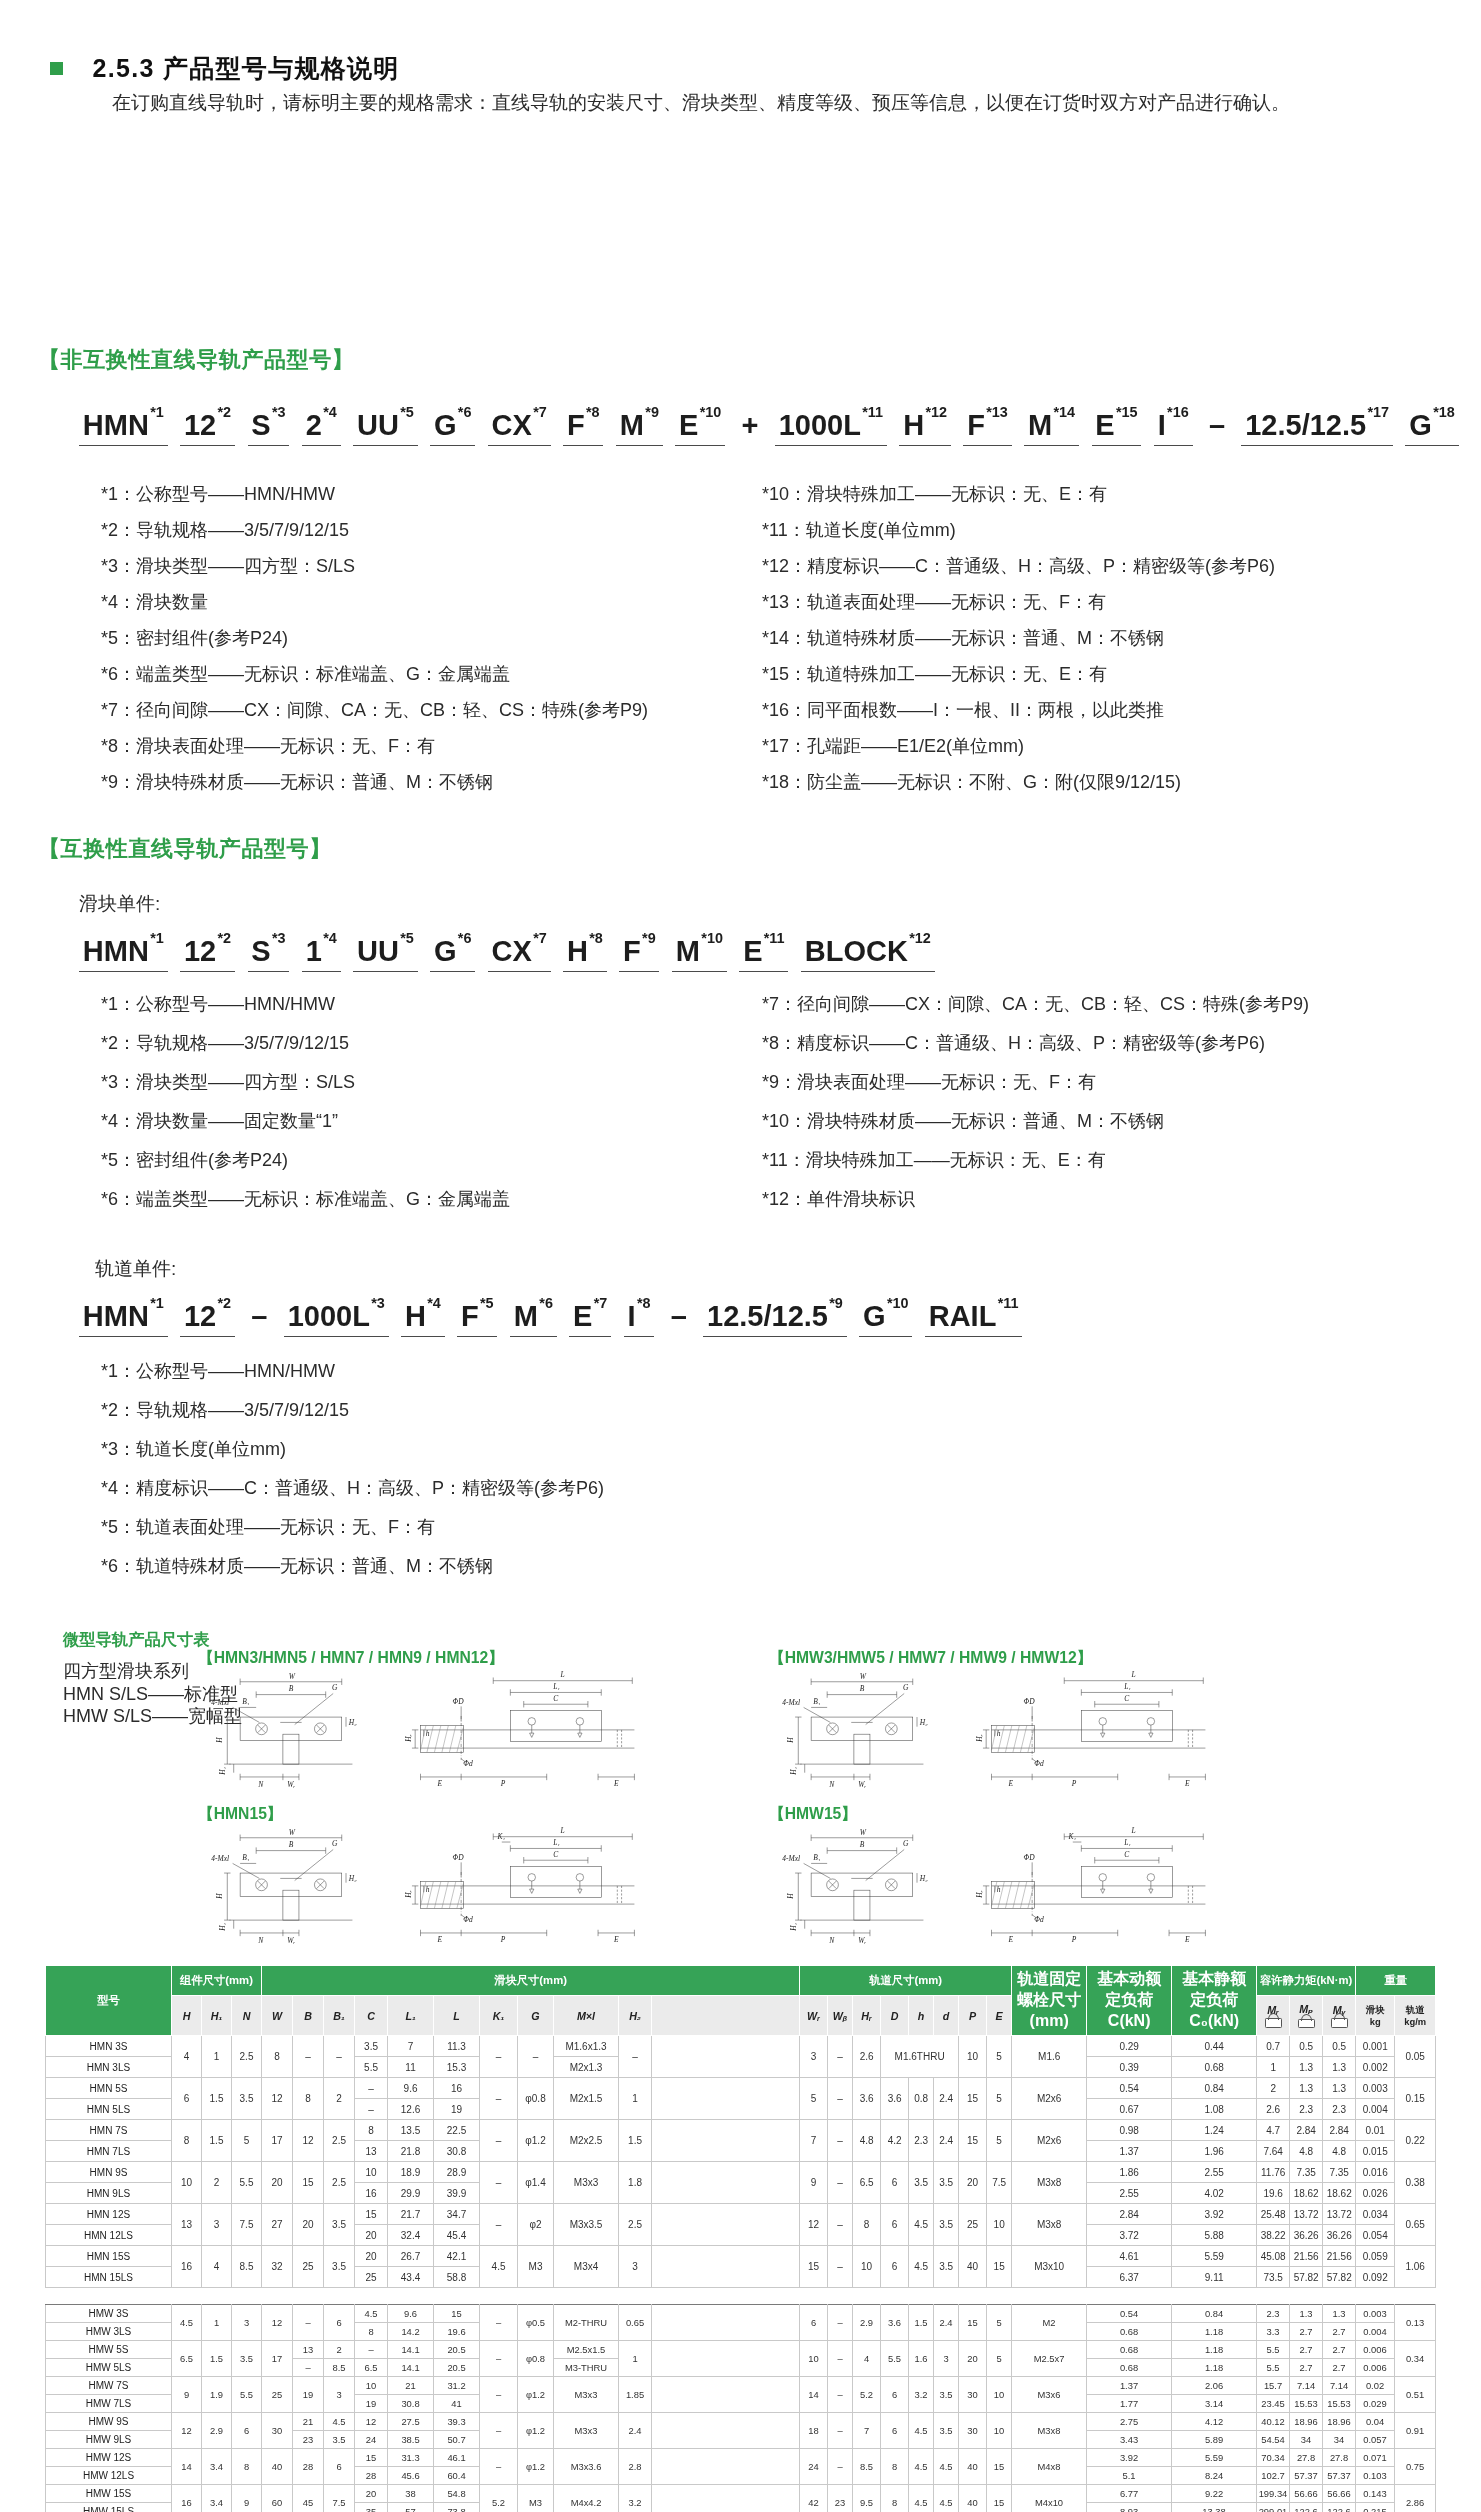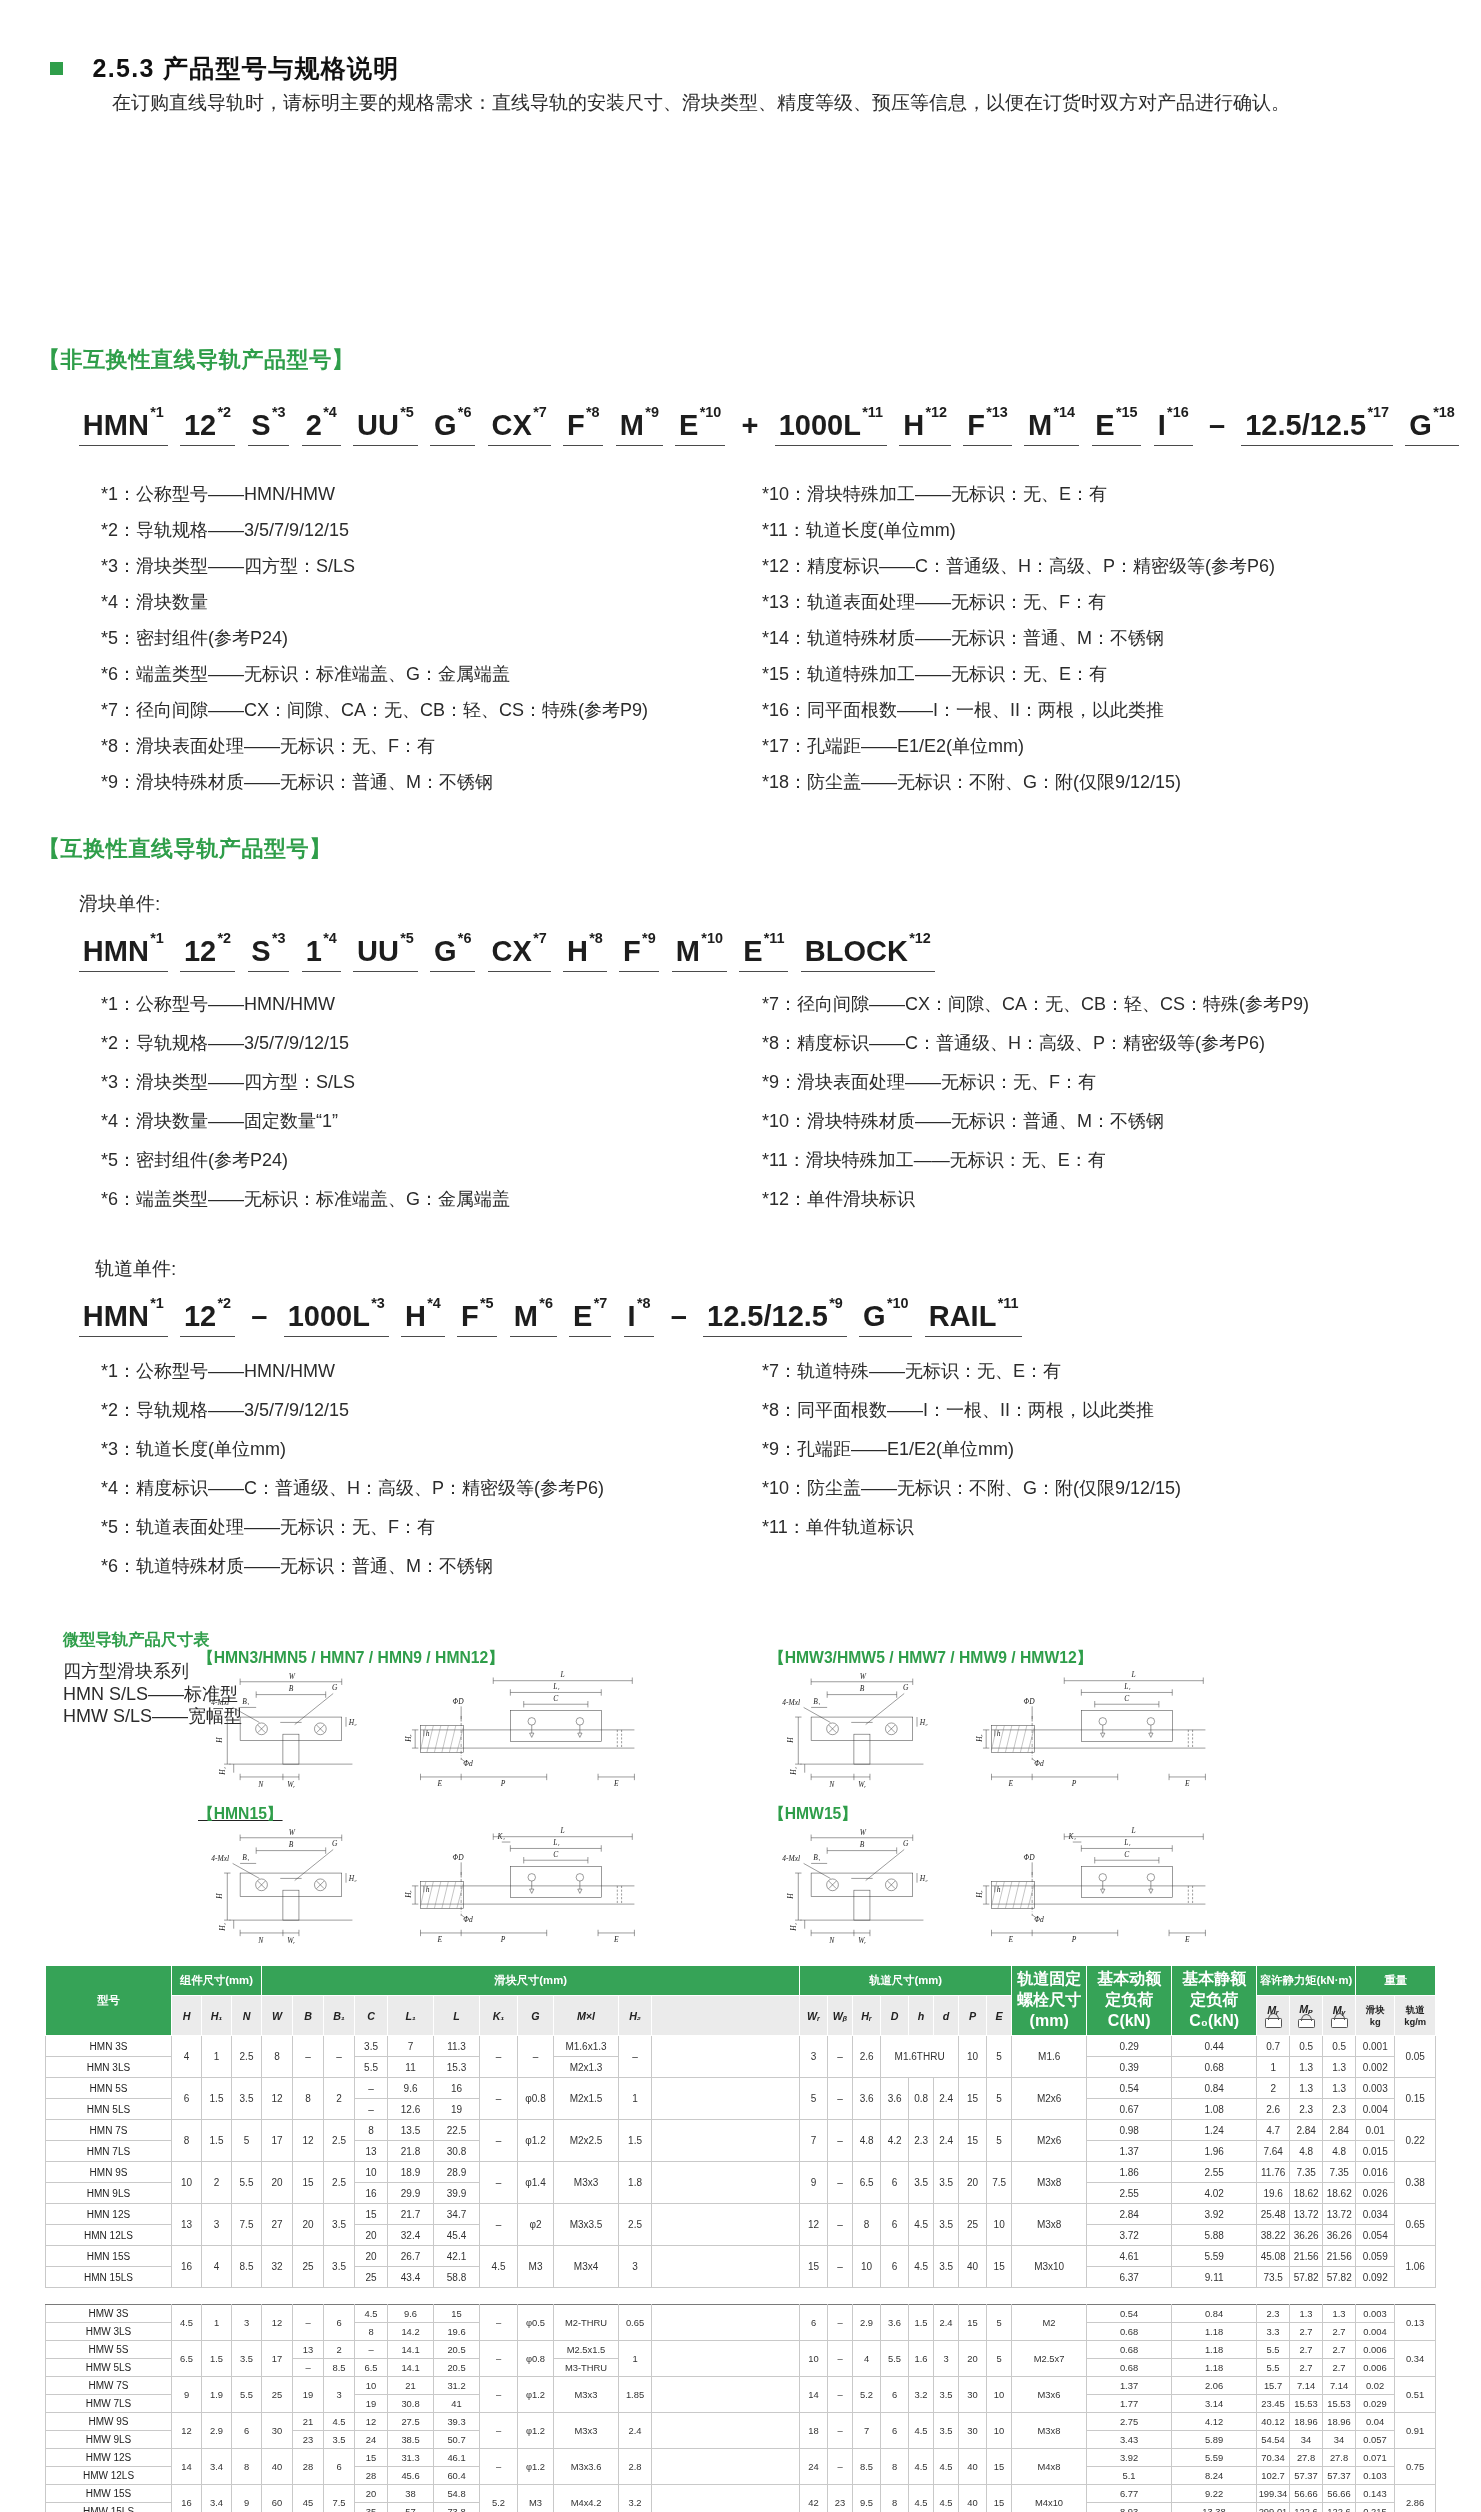--- a/index.html
+++ b/index.html
@@ -36,21 +36,21 @@
   .sub-label{position:absolute;left:79px;font-size:19px;color:#2b2b2b;}
 
   
   .drawings{position:absolute;top:1620px;left:0;width:1482px;height:342px;}
   .d-title{position:absolute;left:63px;top:8.8px;font-size:16.3px;font-weight:bold;color:#2f9e4a;}
   .d-notes{position:absolute;left:63px;top:40px;font-size:12.6px;line-height:22.6px;color:#3a3a3a;white-space:nowrap;}
   .panels{position:absolute;left:0;top:28px;width:1482px;height:314px;}
   .panel{position:absolute;width:578px;}
   .panel-0{left:198px;top:0;}
   .panel-1{left:769px;top:0;}
-  .panel-2{left:198px;top:156px;text-decoration:underline;}
+  .panel-2{left:198px;top:156px;}
   .panel-3{left:769px;top:156px;}
   .panel-title{font-size:15.7px;font-weight:bold;color:#2f9e4a;margin-bottom:1.3px;white-space:nowrap;}
   .panel-draws{display:flex;align-items:flex-start;}
   .panel svg{display:block;}
   .panel svg line,.panel svg rect,.panel svg circle,.panel svg path{stroke:#444;fill:none;stroke-width:1;}
   .panel svg .hatch line{stroke:#777;stroke-width:0.8;}
   .panel svg text{font-size:14px;font-style:italic;fill:#222;stroke:none;
                   font-family:"Liberation Serif","DejaVu Serif",serif;}
   .panel svg .cl{stroke-dasharray:6 3 1 3;}
   .panel svg .dash{stroke-dasharray:4 3;}
@@ -145,27 +145,20 @@
   <div class="model-line" style="top:1296px;"><span class="m-seg"><span>HMN</span><sup>*1</sup></span><span class="m-seg"><span>12</span><sup>*2</sup></span><span class="m-seg no-u"><span>–</span></span><span class="m-seg"><span>1000L</span><sup>*3</sup></span><span class="m-seg"><span>H</span><sup>*4</sup></span><span class="m-seg"><span>F</span><sup>*5</sup></span><span class="m-seg"><span>M</span><sup>*6</sup></span><span class="m-seg"><span>E</span><sup>*7</sup></span><span class="m-seg"><span>I</span><sup>*8</sup></span><span class="m-seg no-u"><span>–</span></span><span class="m-seg"><span>12.5/12.5</span><sup>*9</sup></span><span class="m-seg"><span>G</span><sup>*10</sup></span><span class="m-seg"><span>RAIL</span><sup>*11</sup></span></div>
 
   <div class="spec-cols pitch62" style="top:1362px;">
     <div class="spec-col-l">
         <div class="spec-item">*1：公称型号——HMN/HMW</div>
         <div class="spec-item">*2：导轨规格——3/5/7/9/12/15</div>
         <div class="spec-item">*3：轨道长度(单位mm)</div>
         <div class="spec-item">*4：精度标识——C：普通级、H：高级、P：精密级等(参考P6)</div>
         <div class="spec-item">*5：轨道表面处理——无标识：无、F：有</div>
         <div class="spec-item">*6：轨道特殊材质——无标识：普通、M：不锈钢</div>
-      </div>
-    <div class="spec-col-r">
-        <div class="spec-item">*7：轨道特殊——无标识：无、E：有</div>
-        <div class="spec-item">*8：同平面根数——I：一根、II：两根，以此类推</div>
-        <div class="spec-item">*9：孔端距——E1/E2(单位mm)</div>
-        <div class="spec-item">*10：防尘盖——无标识：不附、G：附(仅限9/12/15)</div>
-        <div class="spec-item">*11：单件轨道标识</div>
       </div>
   </div>
 
   <div class="drawings">
     <div class="d-title">微型导轨产品尺寸表</div>
     <div class="d-notes">
         <div class="spec-item">四方型滑块系列</div>
         <div class="spec-item">HMN S/LS——标准型</div>
         <div class="spec-item">HMW S/LS——宽幅型</div>
       </div>

